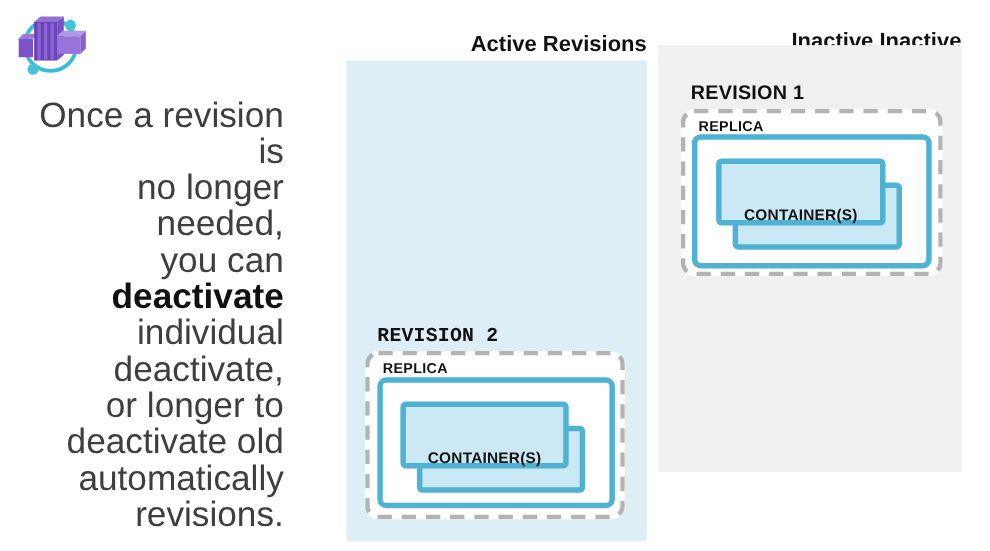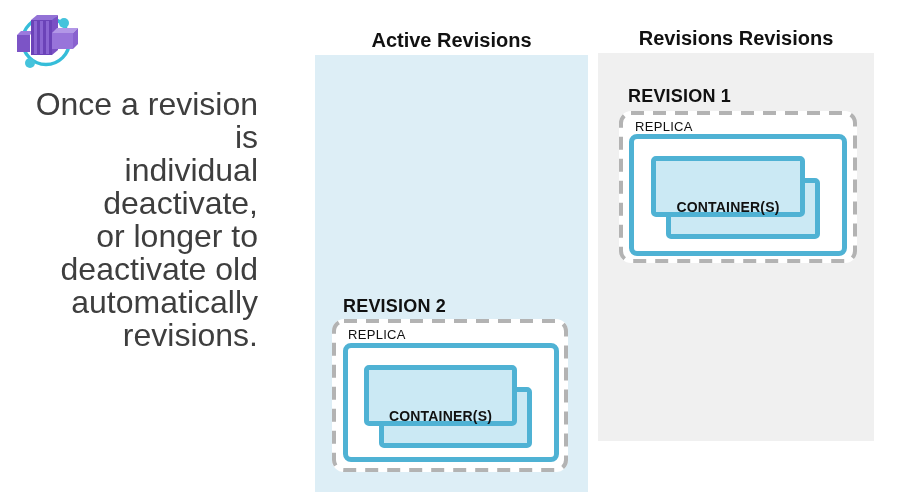--- a/index.html
+++ b/index.html
@@ -8,36 +8,36 @@
     font-family:"Liberation Sans","DejaVu Sans",sans-serif;
   }
   .logo{position:absolute;left:13px;top:7px;width:66px;height:64px;}
   .intro{
     position:absolute;left:8px;top:88px;width:250px;
     font-size:32px;line-height:33px;text-align:right;color:#3e3e3e;font-weight:400;
   }
   .intro b{color:#111;font-weight:700;}
   .col-title{
     position:absolute;font-size:20px;font-weight:700;color:#111;
-    text-align:center;line-height:24px;
+    text-align:right;line-height:24px;
   }
   .title-active{left:315px;top:28px;width:273px;}
   .title-inactive{left:598px;top:26px;width:276px;}
   .panel{position:absolute;}
   .panel-active{left:315px;top:55px;width:273px;height:437px;background:var(--active-bg);}
-  .panel-inactive{left:598px;top:53px;width:276px;height:388px;background:var(--inactive-bg);}
+  .panel-inactive{left:598px;top:41px;width:276px;height:388px;background:var(--inactive-bg);}
   .rev-label{
     position:absolute;font-size:18px;font-weight:700;color:#111;
     white-space:nowrap;line-height:20px;letter-spacing:.2px;
   }
   .rev-box{position:absolute;background:#fff;border-radius:12px;}
   .dash-svg{position:absolute;left:0;top:0;}
   .dash-rect{fill:none;stroke:var(--dash);stroke-width:4;stroke-dasharray:13 9;}
   .replica-label{
-    position:absolute;left:16px;top:8px;font-size:13px;font-weight:400;color:#111;
+    position:absolute;left:16px;top:8px;font-size:13px;font-weight:700;color:#111;
     letter-spacing:.3px;
   }
   .replica-box{
     position:absolute;background:#fff;border:5px solid var(--blue);border-radius:8px;
   }
   .container-card{
     position:absolute;background:var(--blue-light);border:5px solid var(--blue);
     border-radius:5px;display:flex;align-items:center;justify-content:center;
   }
   .container-card span{font-size:14px;font-weight:700;color:#111;letter-spacing:.2px;margin-top:40px;}
@@ -62,32 +62,34 @@
     <rect x="27" y="13" width="3" height="33" fill="#8a65d2"></rect>
     <rect x="33" y="13" width="3" height="33" fill="#8a65d2"></rect>
 
     <polygon points="39,25 44,20 65,20 60,25" fill="#b297e7"></polygon>
     <polygon points="60,25 65,20 65,36 60,41" fill="#8961cf"></polygon>
     <rect x="39" y="25" width="21" height="16" fill="#9874da"></rect>
   </svg>
 
   <div class="intro" id="intro">
       <div><span>Once a revision is</span></div>
+      <div><span>no longer needed,</span></div>
+      <div><span>you can </span><b>deactivate</b><span></span></div>
       <div><span>individual deactivate,</span></div>
       <div><span>or longer to</span></div>
       <div><span>deactivate old</span></div>
       <div><span>automatically</span></div>
       <div><span>revisions.</span></div>
     </div>
 
   <div class="col-title title-active">Active Revisions</div>
-  <div class="col-title title-inactive">Revisions Revisions</div>
+  <div class="col-title title-inactive">Inactive Inactive</div>
 
   <div class="panel panel-active">
-    <div class="rev-label" style="left:28px;top:241px;">REVISION 2</div>
+    <div class="rev-label" style="left:28px;top:241px;font-family:Liberation Mono, monospace;">REVISION 2</div>
     <div class="rev-box" style="left:17px;top:264px;width:236px;height:153px;">
       <svg class="dash-svg" width="236" height="153">
         <rect class="dash-rect" x="2" y="2" width="232" height="149" rx="10"></rect>
       </svg>
       <div class="replica-label">REPLICA</div>
       <div class="replica-box" style="left:11px;top:24px;width:206px;height:109px;">
         <div class="container-card" style="left:31px;top:39px;width:143px;height:51px;"></div>
         <div class="container-card" style="left:16px;top:17px;width:143px;height:51px;">
           <span>CONTAINER(S)</span>
         </div>

